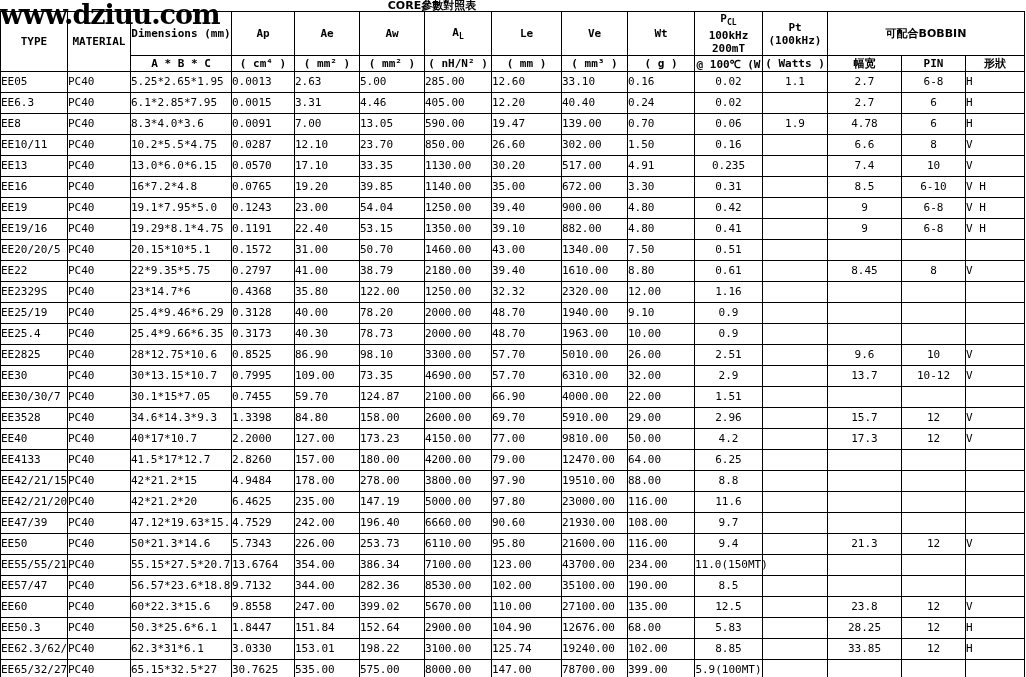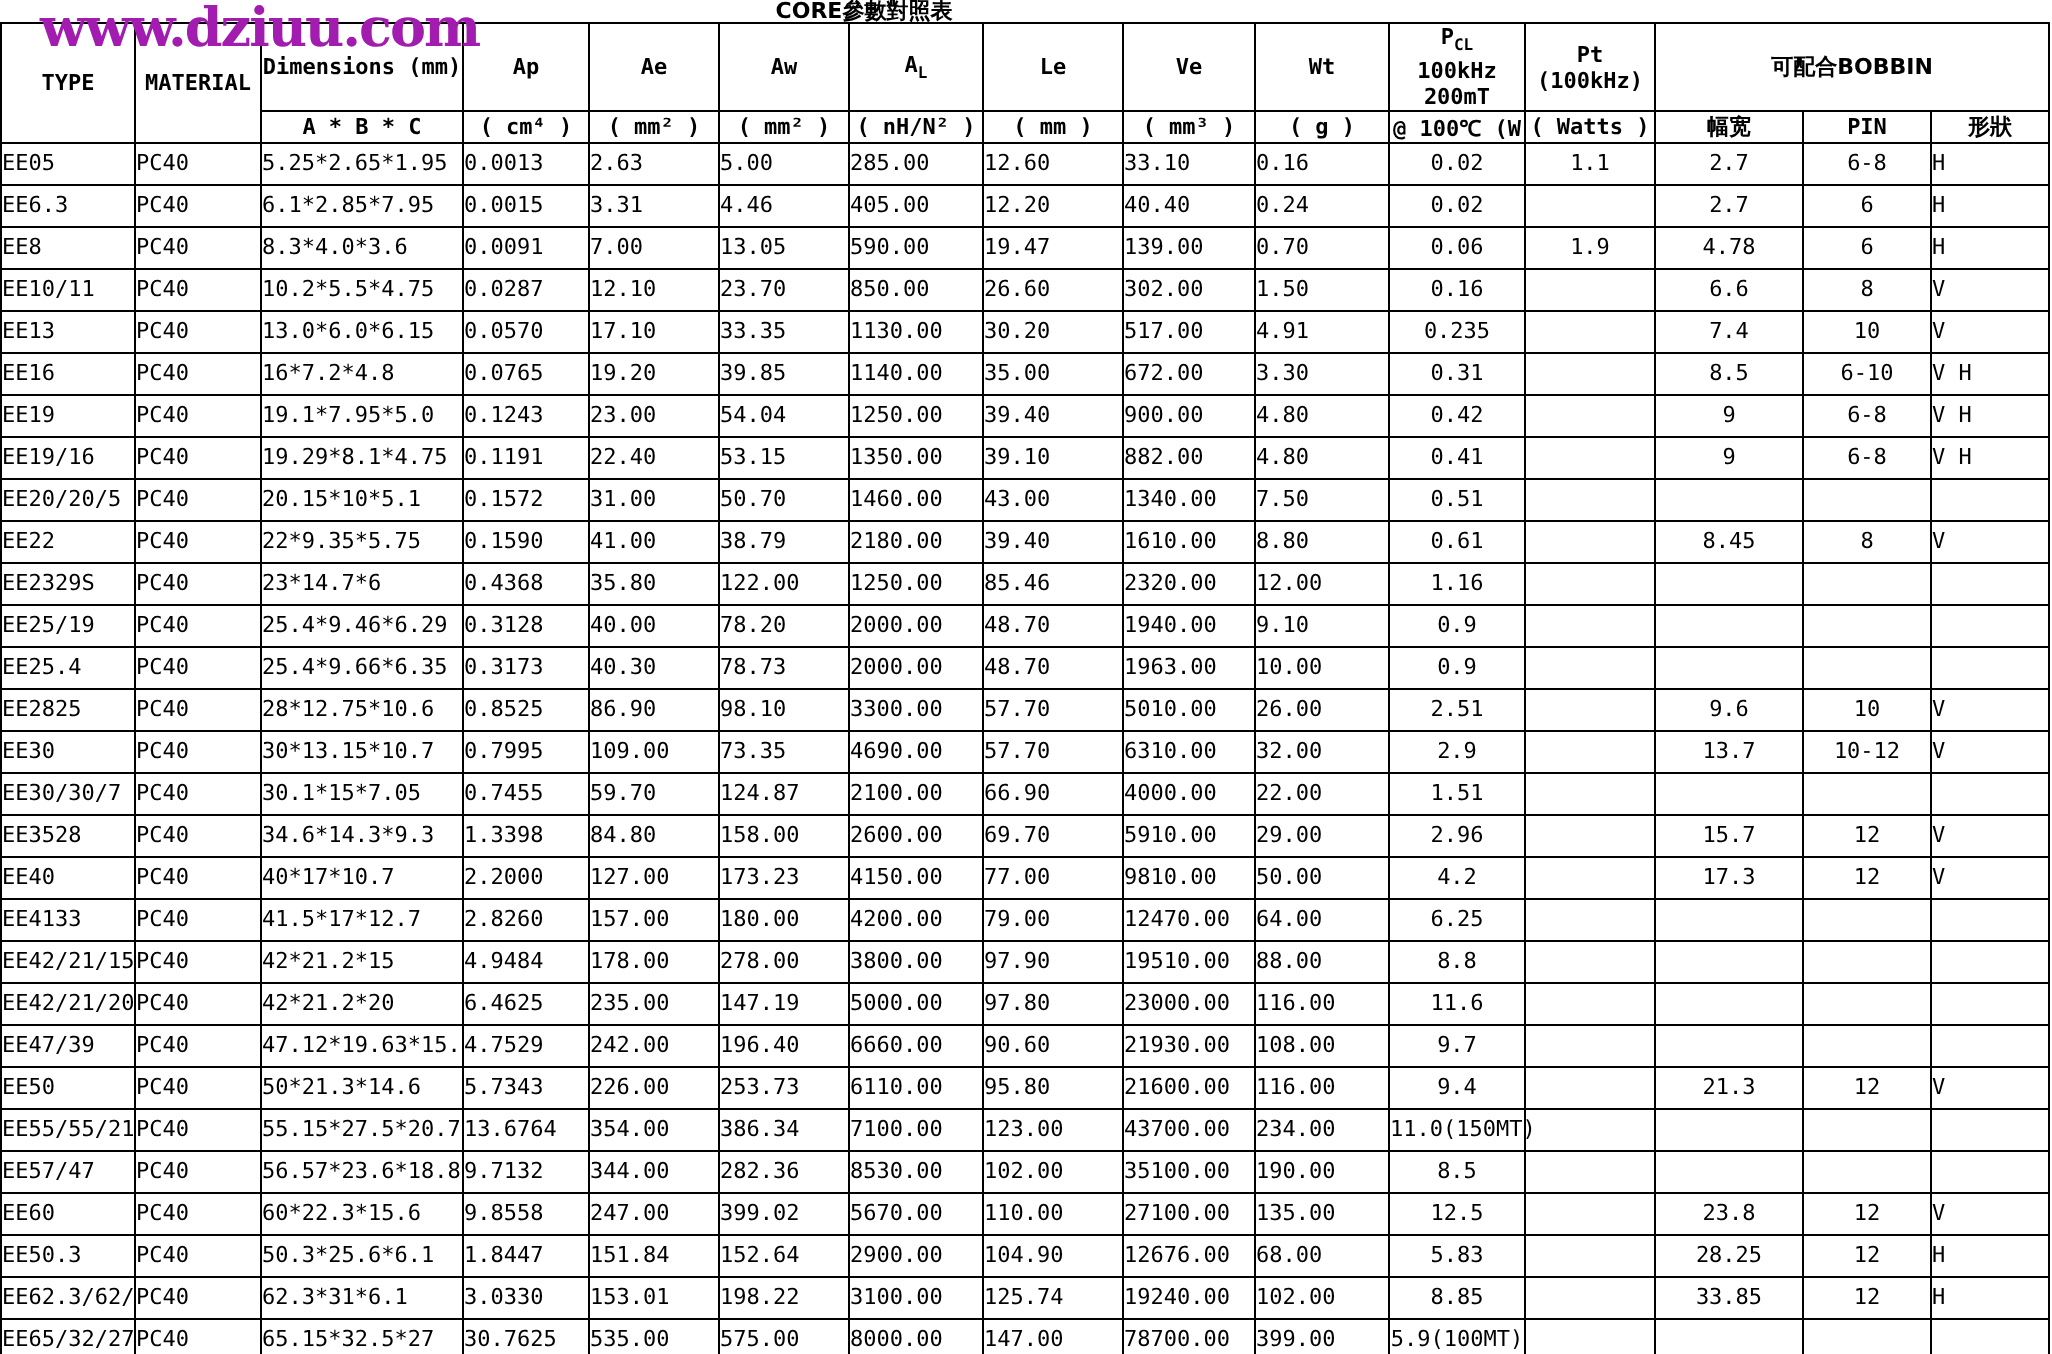--- a/index.html
+++ b/index.html
@@ -46,21 +46,21 @@
     padding-left:0;text-align:center;
   }
   tbody td.c10{overflow:visible;margin-top:15px;}
   .cjk{font-family:"DejaVu Sans",sans-serif;}
 </style>
 </head>
 <body>
 
 <div class="page-title cjk">CORE參數對照表</div>
 
-<div class="watermark" id="wm" style="color: #a21caf; margin-left: 20px;">www.dziuu.com</div>
+<div class="watermark" id="wm" style="color: #000000;">www.dziuu.com</div>
 
 <table class="core">
   <colgroup>
     <col style="width:67px">
       <col style="width:63px">
       <col style="width:101px">
     <col style="width:63px">
       <col style="width:65px">
       <col style="width:65px">
     <col style="width:67px">
@@ -263,42 +263,42 @@
         <td class="c10">0.51</td>
         <td class="c11"></td>
         <td class="c12"></td>
         <td class="c13"></td>
         <td class="c14"></td>
       </tr>
       <tr>
         <td class="c0">EE22</td>
         <td class="c1">PC40</td>
         <td class="c2">22*9.35*5.75</td>
-        <td class="c3">0.1590</td>
+        <td class="c3">0.2797</td>
         <td class="c4">41.00</td>
         <td class="c5">38.79</td>
         <td class="c6">2180.00</td>
         <td class="c7">39.40</td>
         <td class="c8">1610.00</td>
         <td class="c9">8.80</td>
         <td class="c10">0.61</td>
         <td class="c11"></td>
         <td class="c12">8.45</td>
         <td class="c13">8</td>
         <td class="c14">V</td>
       </tr>
       <tr>
         <td class="c0">EE2329S</td>
         <td class="c1">PC40</td>
         <td class="c2">23*14.7*6</td>
         <td class="c3">0.4368</td>
         <td class="c4">35.80</td>
         <td class="c5">122.00</td>
         <td class="c6">1250.00</td>
-        <td class="c7">85.46</td>
+        <td class="c7">32.32</td>
         <td class="c8">2320.00</td>
         <td class="c9">12.00</td>
         <td class="c10">1.16</td>
         <td class="c11"></td>
         <td class="c12"></td>
         <td class="c13"></td>
         <td class="c14"></td>
       </tr>
       <tr>
         <td class="c0">EE25/19</td>

